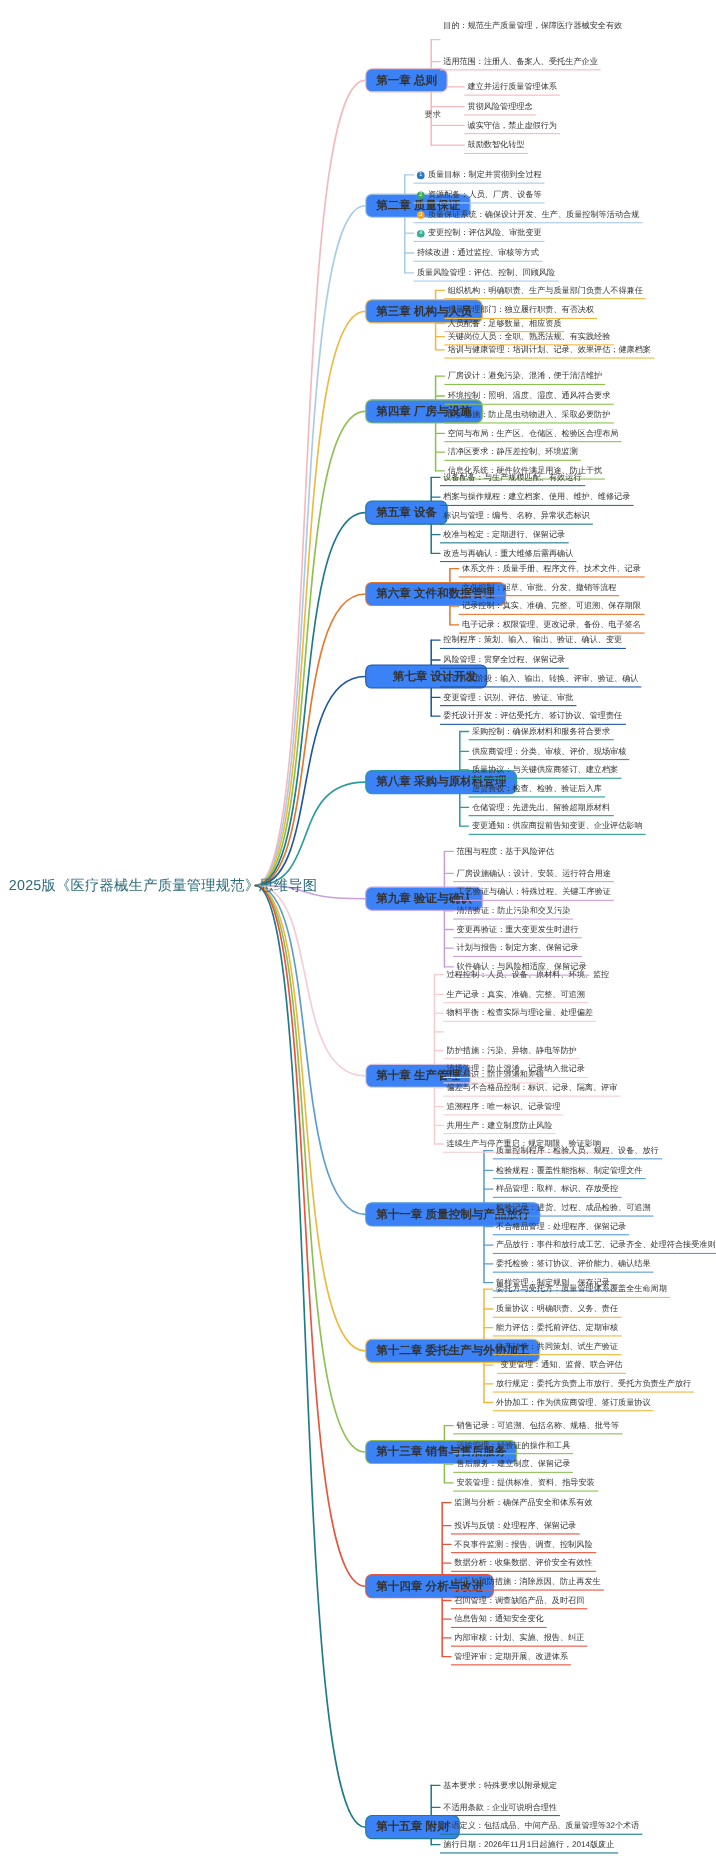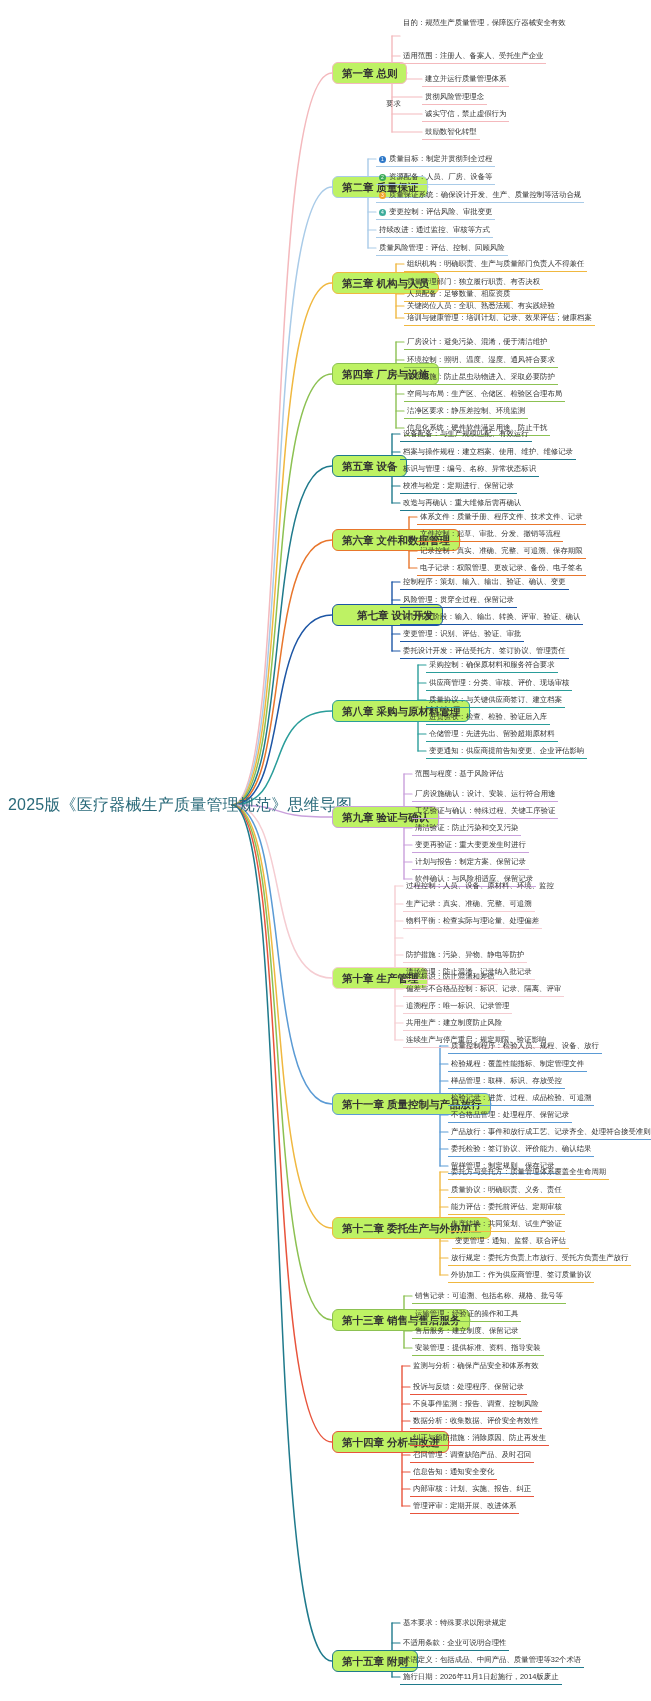--- a/index.html
+++ b/index.html
@@ -21,30 +21,30 @@
     width: 651px; height: 1701px;
     pointer-events: none;
   }
   .root-node {
     position: absolute;
     left: 8px;
     top: 793px;
     height: 24px;
     display: flex;
     align-items: center;
-    font-size: 16px;
+    font-size: 13px;
     color: #2a6a7a;
     letter-spacing: 0.2px;
     white-space: nowrap;
   }
   .chapter {
     position: absolute;
     border: 1.4px solid #888;
     border-radius: 6px;
-    background: #bef264;
+    background: #3b82f6;
     padding: 4px 9px;
     font-size: 10.5px;
     line-height: 1.15;
     color: #222;
     white-space: nowrap;
     display: flex;
     align-items: center;
     justify-content: center;
     font-weight: 600;
   }

